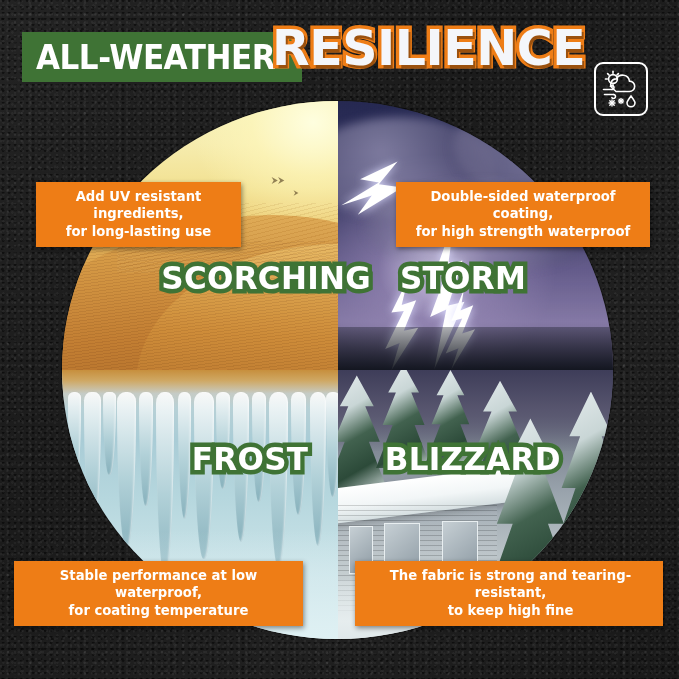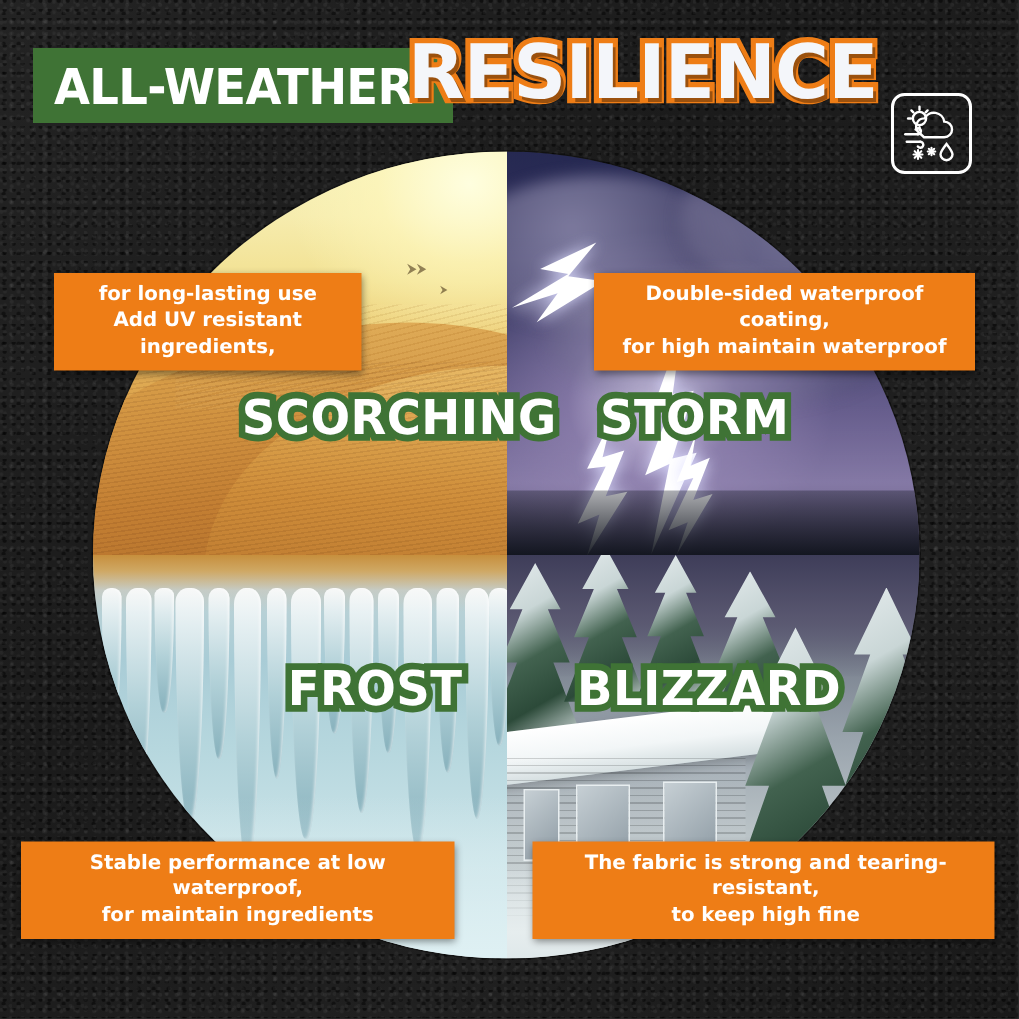--- a/index.html
+++ b/index.html
@@ -363,29 +363,29 @@
       <div class="snow-ground"></div>
     </div>
   </div>
 
   <div class="cat-label lbl-scorching">SCORCHING</div>
   <div class="cat-label lbl-storm">STORM</div>
   <div class="cat-label lbl-frost">FROST</div>
   <div class="cat-label lbl-blizzard">BLIZZARD</div>
 
   <div class="callout c-ul">
+    <div>Add UV resistant ingredients,</div>
     <div>for long-lasting use</div>
-    <div>Add UV resistant ingredients,</div>
   </div>
   <div class="callout c-ur">
     <div>Double-sided waterproof coating,</div>
-    <div>for high maintain waterproof</div>
+    <div>for high strength waterproof</div>
   </div>
   <div class="callout c-ll">
     <div>Stable performance at low waterproof,</div>
-    <div>for maintain ingredients</div>
+    <div>for coating temperature</div>
   </div>
   <div class="callout c-lr">
     <div>The fabric is strong and tearing-resistant,</div>
     <div>to keep high fine</div>
   </div>
 
 </div>
 
 </body></html>

